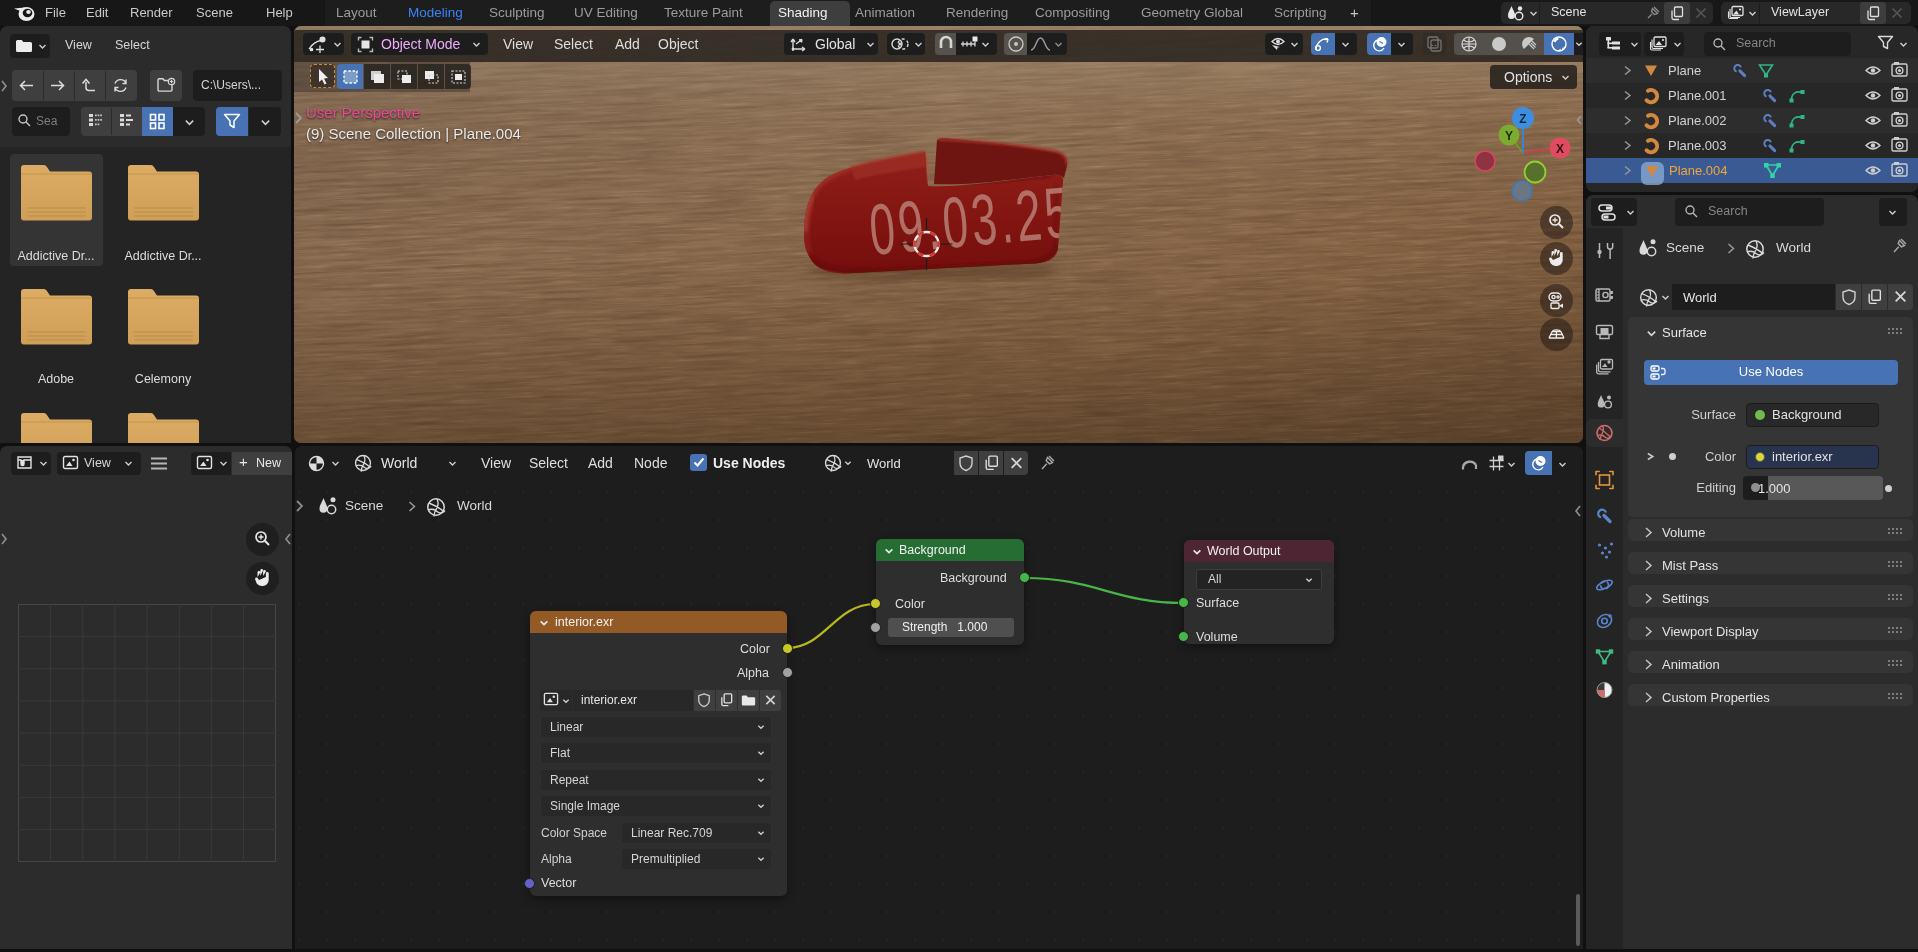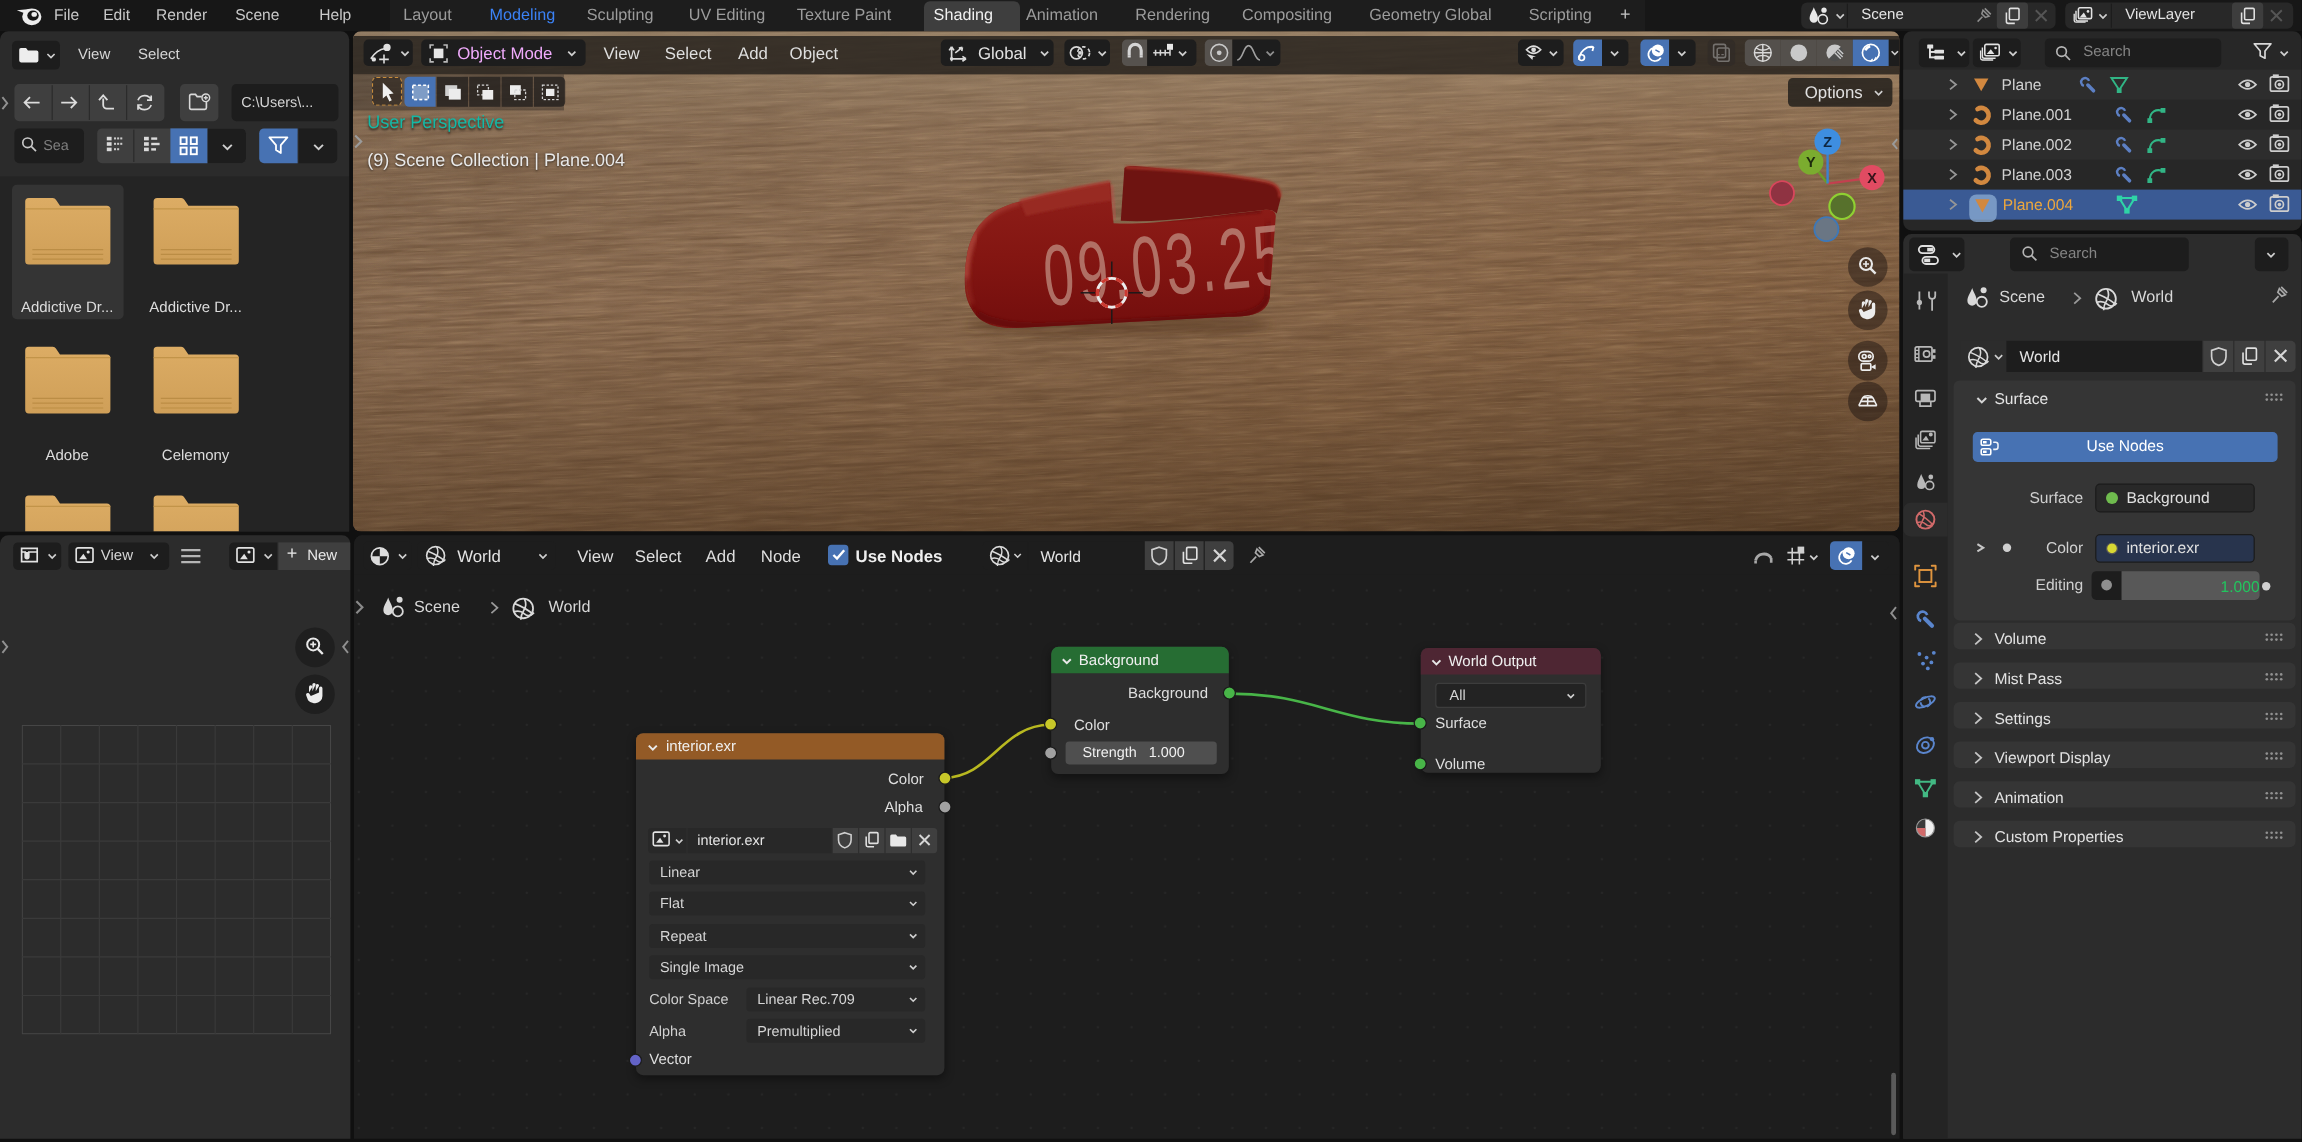--- a/index.html
+++ b/index.html
@@ -475,21 +475,21 @@
       <rect x="4" y="4" width="7" height="6" fill="#ececec"></rect>
       <rect x="1" y="1" width="13" height="12" fill="none" stroke="#d5d5d5" stroke-width="1.1" stroke-dasharray="2 1.5"></rect>
     </svg>
 
  <div class="abs" style="left:1196px;top:39px;width:87px;height:24px;background:rgba(28,26,24,0.8);border-radius:4px"></div>
  <div class="abs" style="left:1210px;top:43px;font-size:14px;color:#e0e0e0">Options</div>
  <svg class="chev abs" style="left:1267px;top:47px" viewBox="0 0 9 9">
       <path d="M1.5 3 L4.5 6 L7.5 3" stroke="#cfcfcf" fill="none" stroke-width="1.4"></path>
     </svg>
 
- <div class="abs" style="left:12px;top:68px;font-size:15px;color:#14b8a6;text-shadow:0 1px 2px rgba(0,0,0,0.7)">User Perspective</div>
+ <div class="abs" style="left:12px;top:78px;font-size:15px;color:#ec4899;text-shadow:0 1px 2px rgba(0,0,0,0.7)">User Perspective</div>
  <div class="abs" style="left:12px;top:99px;font-size:15px;color:#e9e9e9;text-shadow:0 1px 2px rgba(0,0,0,0.7)">(9) Scene Collection | Plane.004</div>
  <svg class="abs" style="left:0;top:84px" width="9" height="16" viewBox="0 0 9 16">
       <path d="M2 3 L7 8 L2 13" stroke="#9a9a9a" stroke-width="1.8" fill="none"></path>
     </svg>
 
  <svg class="abs" style="left:1170px;top:70px" width="110" height="110" viewBox="0 0 110 110">
   <g stroke-width="2">
    <line x1="59" y1="57" x2="96" y2="52" stroke="#c3404f"></line>
    <line x1="59" y1="57" x2="45" y2="39" stroke="#6b9e27"></line>
    <line x1="59" y1="57" x2="59" y2="22" stroke="#3b82d0"></line>
@@ -851,21 +851,21 @@
     </svg>
  <div class="abs" style="left:83px;top:258px;width:7px;height:7px;border-radius:50%;background:#cfcfcf"></div>
  <div class="abs txt" style="left:0;top:254px;width:150px;text-align:right;font-size:13px;color:#cfcfcf">Color</div>
  <div class="abs" style="left:160px;top:250px;width:133px;height:24px;background:#28344d;border-radius:4px;border:1px solid #1b1b1b"></div>
  <div class="abs" style="left:169px;top:257px;width:10px;height:10px;border-radius:50%;background:#d8d833;border:1px solid #555"></div>
  <div class="abs txt" style="left:186px;top:254px;font-size:13px;color:#e0e0e0">interior.exr</div>
  <div class="abs txt" style="left:0;top:285px;width:150px;text-align:right;font-size:13px;color:#cfcfcf">Editing</div>
  <div class="abs" style="left:157px;top:281px;width:25px;height:24px;background:#1d1d1d;border-radius:4px 0 0 4px"></div>
  <div class="abs" style="left:165px;top:288px;width:9px;height:9px;border-radius:50%;background:#8f8f8f"></div>
  <div class="abs" style="left:182px;top:281px;width:115px;height:24px;background:#585858;border-radius:0 4px 4px 0"></div>
- <div class="abs" style="left:182px;top:286px;width:115px;text-align:right;font-size:13px;color:#22c55e">1.000</div>
+ <div class="abs" style="left:172px;top:286px;width:115px;text-align:left;font-size:13px;color:#e5e5e5">1.000</div>
  <div class="abs" style="left:299px;top:290px;width:7px;height:7px;border-radius:50%;background:#d0d0d0"></div>
 
  <div class="abs" style="left:42px;top:324px;width:285px;height:22px;background:#353535;border-radius:5px"></div>
  <div class="abs" style="left:42px;top:357px;width:285px;height:22px;background:#353535;border-radius:5px"></div>
  <div class="abs" style="left:42px;top:390px;width:285px;height:22px;background:#353535;border-radius:5px"></div>
  <div class="abs" style="left:42px;top:423px;width:285px;height:22px;background:#353535;border-radius:5px"></div>
  <div class="abs" style="left:42px;top:456px;width:285px;height:22px;background:#353535;border-radius:5px"></div>
  <div class="abs" style="left:42px;top:489px;width:285px;height:22px;background:#353535;border-radius:5px"></div>
  <svg class="abs" style="left:0;top:324px" width="332" height="200" viewBox="0 0 332 200">
   <g stroke="#c5c5c5" stroke-width="1.5" fill="none">

